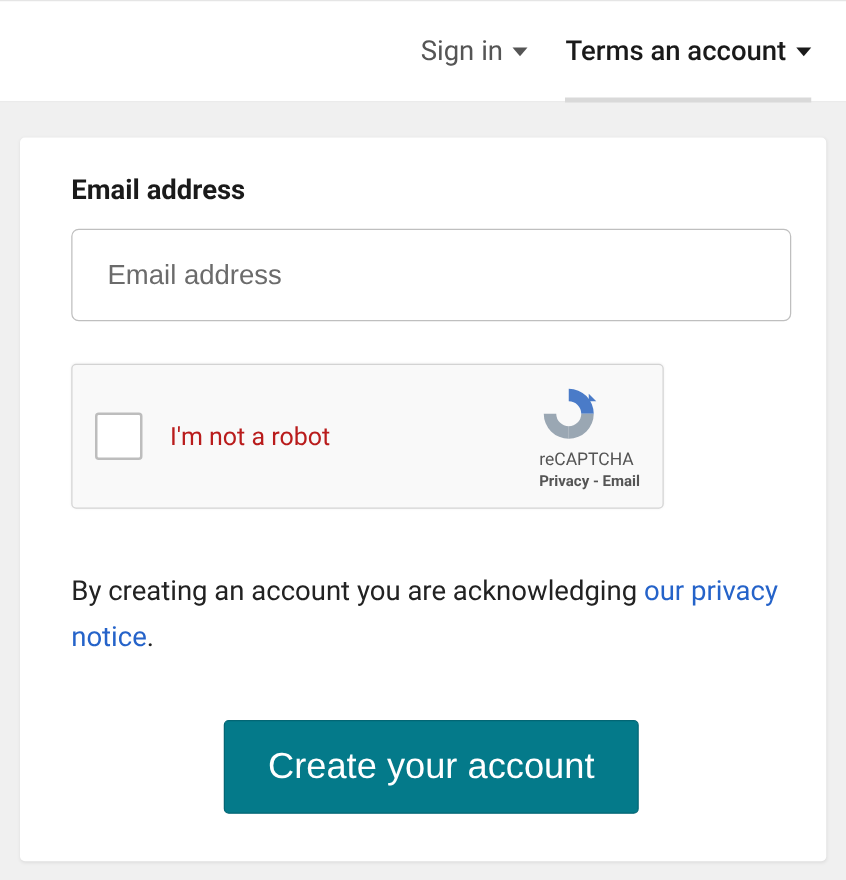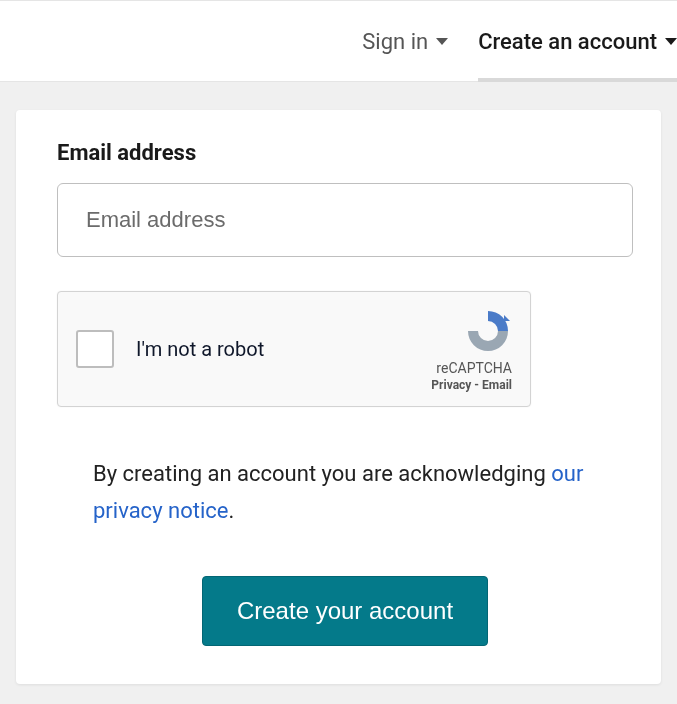--- a/index.html
+++ b/index.html
@@ -11,20 +11,21 @@
       overflow: hidden;
     }
     .topbar {
       background: #fff;
       border-top: 1px solid #e5e5e5;
       border-bottom: 1px solid #e5e5e5;
       height: 82px;
       display: flex;
       justify-content: flex-end;
       align-items: center;
+      padding-right: 28px;
       gap: 30px;
     }
     .tab {
       display: flex;
       align-items: center;
       gap: 8px;
       font-size: 22px;
       cursor: pointer;
       height: 100%;
       position: relative;
@@ -88,81 +89,80 @@
       width: 38px; height: 38px;
       border: 2px solid #bdbdbd;
       border-radius: 3px;
       background: #fff;
       cursor: pointer;
       flex-shrink: 0;
     }
     .recaptcha-label {
       margin-left: 22px;
       font-size: 20px;
-      color: #0f172a;
+      color: #b91c1c;
       flex: 1;
     }
     .recaptcha-right {
-      text-align: right;
+      text-align: left;
       font-size: 12px;
       color: #555;
       flex-shrink: 0;
     }
     .recaptcha-brand {
       font-size: 14px;
       color: #555;
       margin-top: 2px;
     }
     .recaptcha-links {
       font-size: 12px;
       color: #555;
       margin-top: 2px;
     }
     .recaptcha-links span { cursor: pointer; font-weight: bold; }
     .disclaimer {
       margin-top: 48px;
       font-size: 22px;
       color: #222;
       line-height: 1.7;
-      margin-left: 36px;
     }
     .disclaimer a {
       color: #2563c9;
       text-decoration: none;
       cursor: pointer;
     }
     .btn-row {
       display: flex;
       justify-content: center;
       margin-top: 46px;
     }
     .primary-btn {
       background: #047a8a;
       color: #fff;
       border: 1px solid #036674;
       border-radius: 4px;
-      font-size: 24px;
+      font-size: 29px;
       padding: 20px 34px;
       cursor: pointer;
     }
     .recaptcha-logo {
       width: 48px; height: 48px;
       margin: 0 auto;
     }
   </style>
 </head>
 <body>
 
 <div class="topbar">
   <div class="tab">
     <span>Sign in</span>
     <span class="caret"></span>
   </div>
   <div class="tab active">
-    <span>Create an account</span>
+    <span>Terms an account</span>
     <span class="caret"></span>
   </div>
 </div>
 
 <div class="card">
   <div class="field-label">Email address</div>
   <input type="text" class="text-input" placeholder="Email address" style="">
 
   <div class="recaptcha">
     <div class="recaptcha-checkbox"></div>

